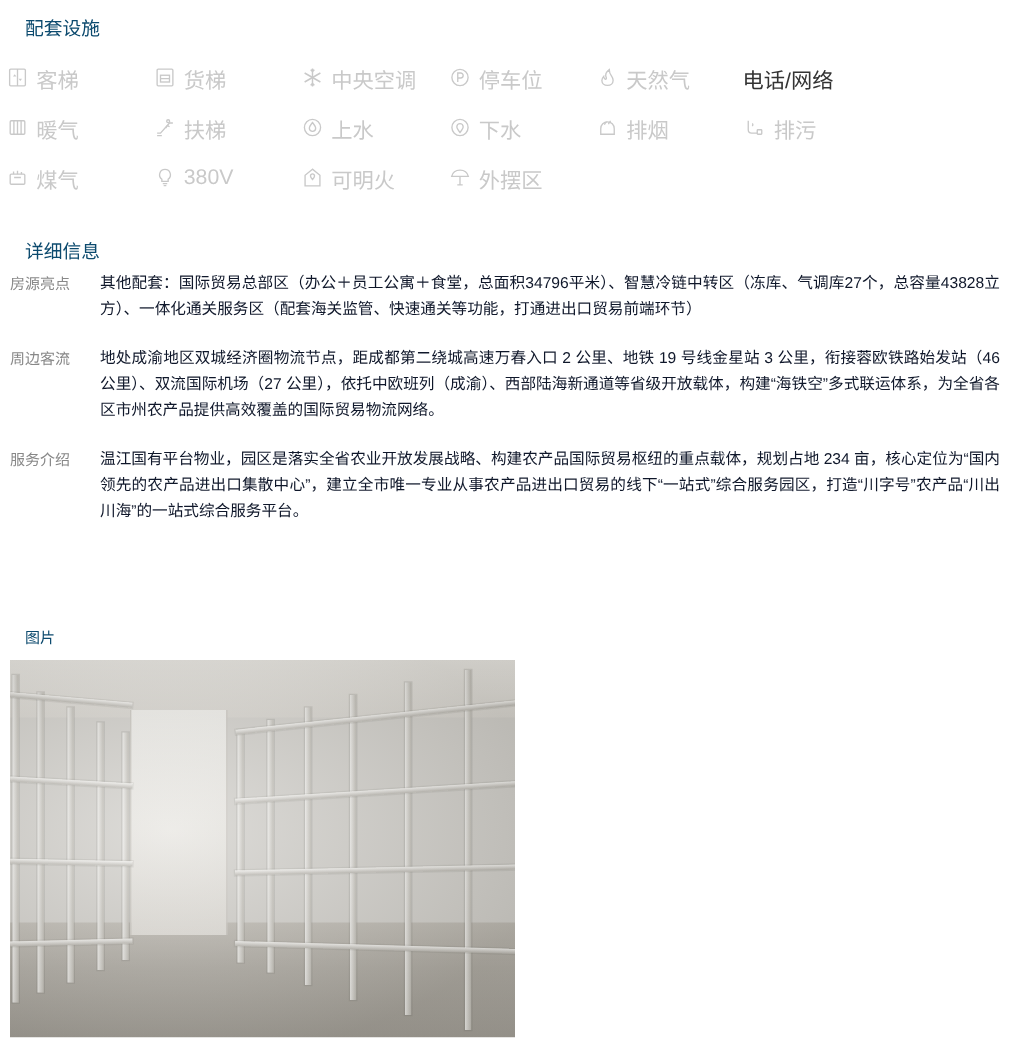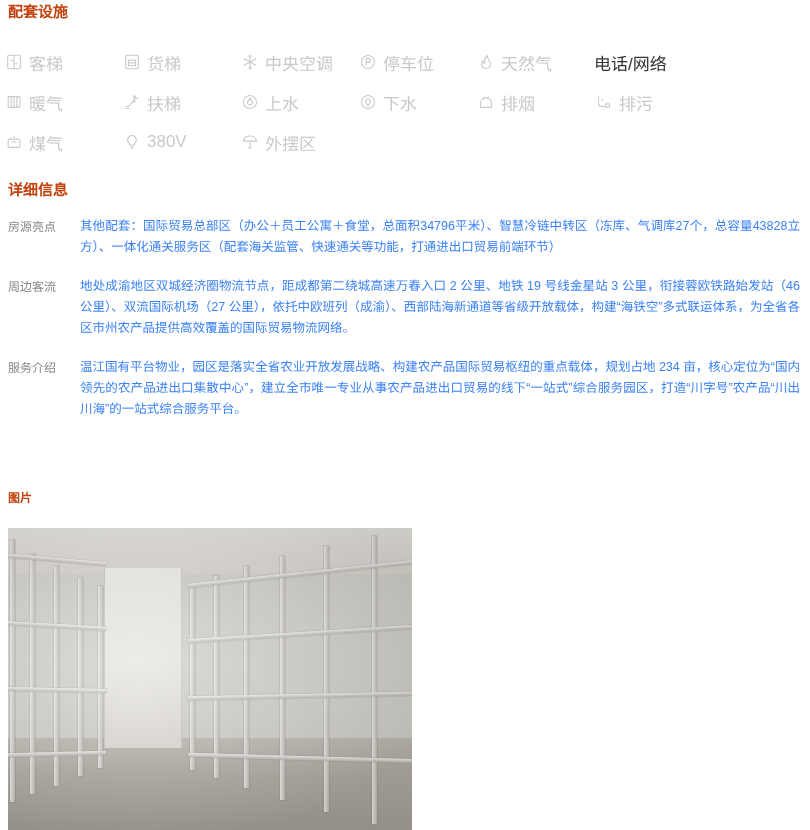--- a/index.html
+++ b/index.html
@@ -18,23 +18,23 @@
 
   .page {
     width: 810px;
     padding: 0;
     box-sizing: border-box;
   }
 
   
   .section-title {
     font-size: 15px;
-    font-weight: bold;
-    color: #c2410c;
-    margin: 0;
+    font-weight: normal;
+    color: #0c4a6e;
+    margin: 12px;
     padding: 0;
     line-height: 20px;
   }
   #facilities-heading {
     position: absolute;
     left: 8px;
     top: 2px;
   }
   #details-heading {
     position: absolute;
@@ -108,21 +108,21 @@
     flex: 0 0 62px;
     width: 62px;
     font-size: 12px;
     color: #888888;
     line-height: 20px;
     padding-top: 1px;
   }
   .detail-value {
     flex: 1 1 auto;
     font-size: 12.5px;
-    color: #3b82f6;
+    color: #0f172a;
     line-height: 21px;
     text-align: justify;
     padding-left: 10px;
   }
 
   
   .photo-wrap {
     position: absolute;
     left: 8px;
     top: 528px;
@@ -325,20 +325,29 @@
       <span class="ic">
         <svg viewBox="0 0 20 20" fill="none" stroke="currentColor" stroke-width="1.2">
           <path d="M10 2.8a4.8 4.8 0 00-2.8 8.7v1.9h5.6v-1.9A4.8 4.8 0 0010 2.8z"></path>
           <line x1="8" y1="15.4" x2="12" y2="15.4"></line>
           <line x1="8.8" y1="17.2" x2="11.2" y2="17.2"></line>
         </svg>
       </span>
       <span class="lbl">380V</span>
     </div>
 
+    <div class="facility">
+      <span class="ic">
+        <svg viewBox="0 0 20 20" fill="none" stroke="currentColor" stroke-width="1.2">
+          <path d="M10 2.6L3.4 8v9.4h13.2V8z"></path>
+          <path d="M10 11.8c1.2-1.4 1.8-2.3 1.8-3.2a1.8 1.8 0 10-3.6 0c0 .9.6 1.8 1.8 3.2z"></path>
+        </svg>
+      </span>
+      <span class="lbl">可明火</span>
+    </div>
 
     <div class="facility">
       <span class="ic">
         <svg viewBox="0 0 20 20" fill="none" stroke="currentColor" stroke-width="1.2">
           <path d="M2.6 9h14.8C16.6 5.6 13.6 3.4 10 3.4S3.4 5.6 2.6 9z"></path>
           <line x1="10" y1="9" x2="10" y2="16.6"></line>
           <line x1="7.6" y1="16.6" x2="12.4" y2="16.6"></line>
         </svg>
       </span>
       <span class="lbl">外摆区</span>

